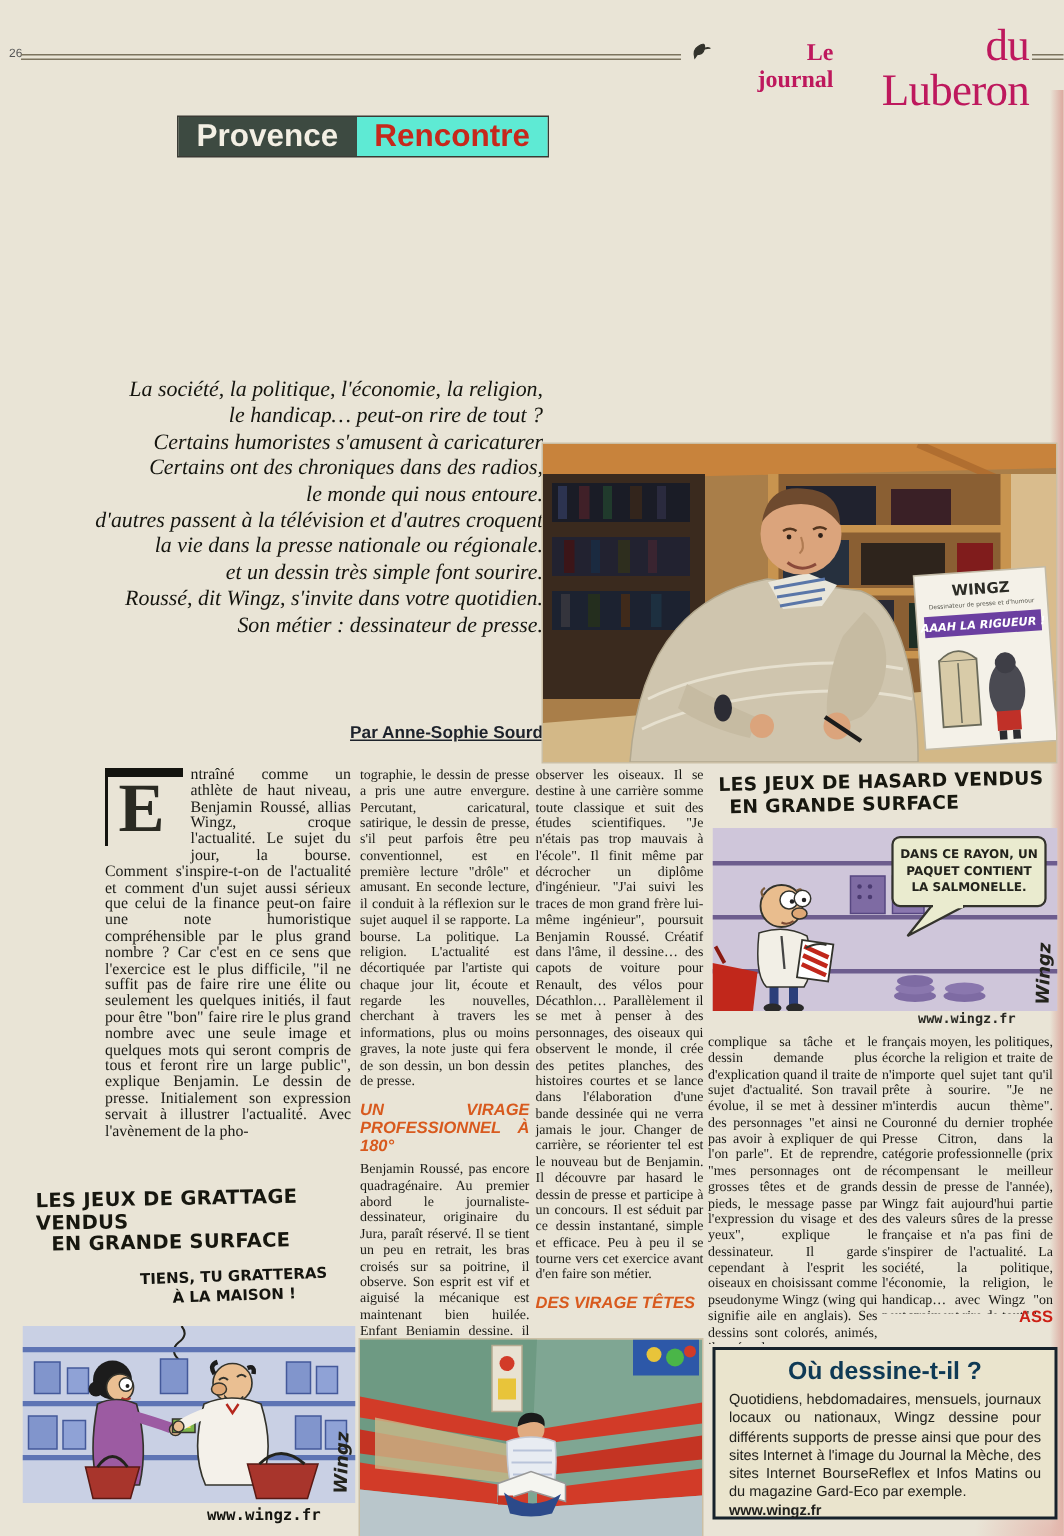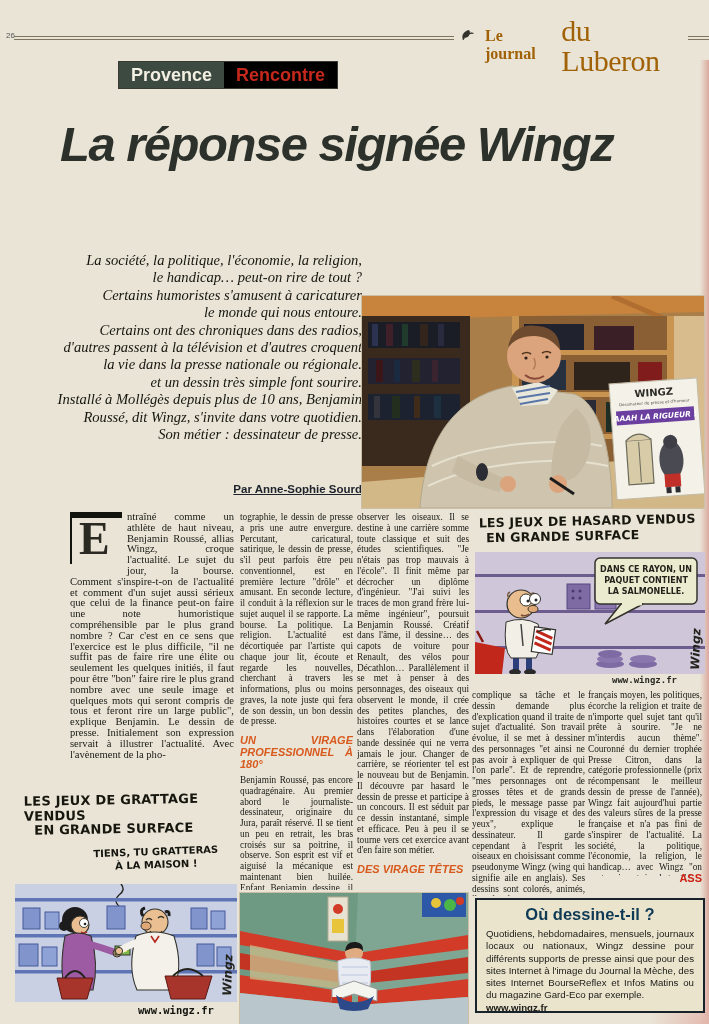--- a/index.html
+++ b/index.html
@@ -14,31 +14,31 @@
   #edge-right{right:0;top:60px;width:9px;height:964px;
     background:linear-gradient(to right, rgba(222,166,156,0), #dba89e);}
   #edge-corner{right:0;bottom:0;width:60px;height:40px;
     background:radial-gradient(ellipse at bottom right, #e4b7ad 0%, rgba(228,183,173,0) 70%);}
 
   
   #pagenum{left:6px;top:31px;font:8px "Liberation Sans",sans-serif;color:#555;}
   .hrule{top:36px;height:2px;border-top:1px solid #7c745f;border-bottom:1px solid #7c745f;}
   #rule-left{left:14px;width:440px;}
   #rule-right{left:688px;width:21px;}
-  #masthead{left:460px;top:16px;width:226px;display:flex;align-items:baseline;gap:9px;color:#a16207;}
+  #masthead{left:460px;top:16px;width:226px;display:flex;align-items:baseline;gap:20px;color:#be185d;text-align:right;}
   #masthead .prefix{font:bold 16px "Liberation Serif",serif;}
   #masthead .title{font:400 30px/30px "Liberation Serif",serif;letter-spacing:-0.5px;}
   #fleuron{position:relative;top:2px;}
 
   
-  #kicker{left:118px;top:61px;height:26px;display:flex;border:1px solid #3a3a35;
-    font-family:"Liberation Sans",sans-serif;font-weight:bold;font-size:18px;}
+  #kicker{left:118px;top:77px;height:26px;display:flex;border:1px solid #3a3a35;
+    font-family:"Liberation Sans",sans-serif;font-weight:bold;font-size:21px;}
   #kicker .cell{display:flex;align-items:center;padding:0 12px;}
   #kicker .sec{background:#3d4a41;color:#f3efe3;}
-  #kicker .rub{background:#000000;color:#c6281c;}
+  #kicker .rub{background:#5eead4;color:#c6281c;}
 
   
   #headline{left:60px;top:115px;width:620px;color:#2c312b;
     font:italic 900 49px/58px "Liberation Sans",sans-serif;letter-spacing:-1.5px;}
   #headline .l1{padding-left:33px;}
 
   
   #standfirst{left:28px;top:252px;width:334px;text-align:right;
     font:italic 14.6px/17.4px "Liberation Serif",serif;color:#15150f;}
   #byline{left:28px;top:483px;width:334px;text-align:right;
@@ -109,33 +109,31 @@
   <span class="prefix">Le journal</span>
   <span class="title">du Luberon</span>
 </div>
 
 <div class="abs" id="kicker">
   <span class="cell sec">Provence</span>
   <span class="cell rub">Rencontre</span>
 </div>
 
 <div class="abs" id="headline">
-  <div class="l2">La réponse signée Wingz</div>
 </div>
 
 <div class="abs" id="standfirst">
   <div>La société, la politique, l'économie, la religion,</div>
   <div>le handicap… peut-on rire de tout ?</div>
   <div>Certains humoristes s'amusent à caricaturer</div>
+  <div>Certains ont des chroniques dans des radios,</div>
   <div>le monde qui nous entoure.</div>
-  <div>Certains ont des chroniques dans des radios,</div>
   <div>d'autres passent à la télévision et d'autres croquent</div>
   <div>la vie dans la presse nationale ou régionale.</div>
   <div>et un dessin très simple font sourire.</div>
-  <div>Installé à Mollégès depuis plus de 10 ans, Benjamin</div>
   <div>Roussé, dit Wingz, s'invite dans votre quotidien.</div>
   <div>Son métier : dessinateur de presse.</div>
 </div>
 <div class="abs" id="byline">Par Anne-Sophie Sourd</div>
 
 <svg class="abs" id="photo-top" viewBox="0 0 342 212" preserveAspectRatio="none">
   <rect width="342" height="212" fill="#a97e49"></rect>
   <polygon points="0,0 342,0 342,16 0,24" fill="#c8833c"></polygon>
   <line x1="250" y1="0" x2="342" y2="40" stroke="#b06e30" stroke-width="5"></line>
   <rect x="0" y="20" width="108" height="150" fill="#3a2a1e"></rect>

